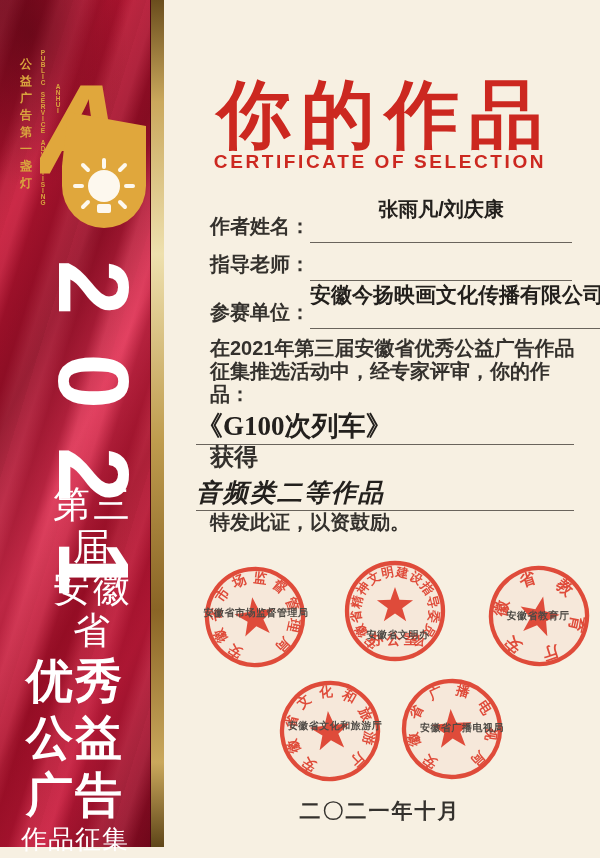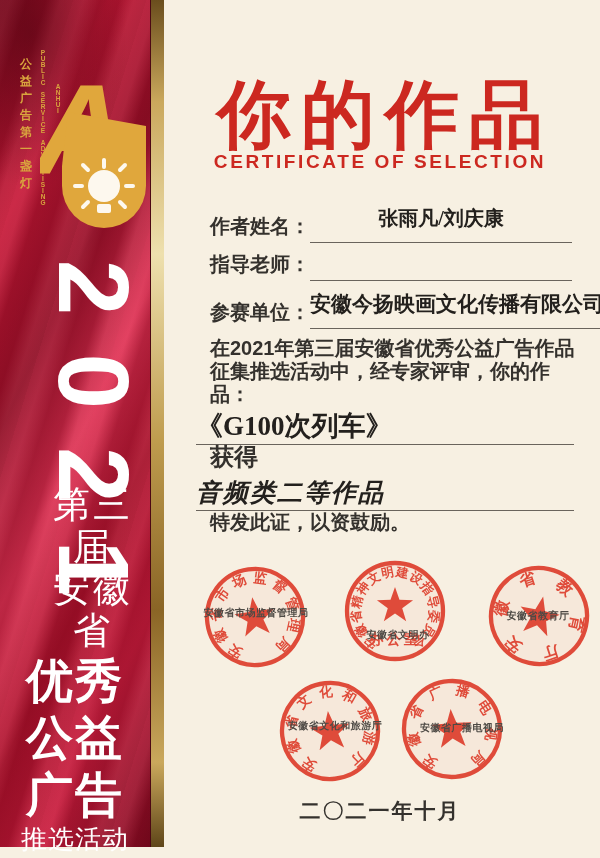--- a/index.html
+++ b/index.html
@@ -42,22 +42,22 @@
     color:var(--red);font-size:74px;font-weight:700;letter-spacing:10px;text-indent:10px;}
   .cert-sub{position:absolute;left:166px;top:151px;width:428px;text-align:center;
     color:var(--red);font-size:19px;font-weight:700;letter-spacing:2.6px;}
 
   .field-row{position:absolute;left:210px;width:362px;display:flex;align-items:flex-end;}
   .row-author{top:209px;height:34px;}
   .row-teacher{top:247px;height:34px;}
   .row-unit{top:294px;height:35px;}
   .f-label{flex:none;font-size:20px;font-weight:700;color:var(--ink);padding-bottom:3px;}
   .f-line{flex:1;border-bottom:1.6px solid var(--line);text-align:center;
-    font-family:Liberation Serif, serif;font-weight:700;color:var(--value-ink);
-    font-size:20px;padding-bottom:10px;white-space:nowrap;}
+    font-family:Liberation Sans, sans-serif;font-weight:700;color:var(--value-ink);
+    font-size:20px;padding-bottom:19px;white-space:nowrap;}
   .row-unit .f-line{font-size:21px;}
 
   .body-par{position:absolute;left:210px;top:337px;width:368px;
     font-size:20px;font-weight:700;line-height:23px;color:var(--ink);}
   .rule-row{position:absolute;left:196px;width:378px;border-bottom:1.6px solid var(--line);
     text-align:left;font-family:"Liberation Serif",serif;font-weight:700;color:var(--value-ink);margin-top:16px;}
   .work-row{top:392px;height:36px;font-size:27px;}
   .award-row{top:460px;height:34px;font-size:25px;letter-spacing:2px;font-style:italic;}
   .huode{position:absolute;left:210px;top:441px;font-size:24px;font-weight:700;color:var(--ink);}
   .closing{position:absolute;left:210px;top:509px;font-size:20px;font-weight:700;color:var(--ink);}
@@ -145,20 +145,21 @@
     </svg>
 
     <div class="year">2021</div>
 
     <div class="event-title">
       <div class="event-line normal">第三届</div>
       <div class="event-line normal">安徽省</div>
       <div class="event-line big">优秀</div>
       <div class="event-line big">公益</div>
       <div class="event-line big">广告</div>
+      <div class="event-line small">作品征集</div>
       <div class="event-line small">推选活动</div>
     </div>
   </aside>
   <div class="gold-strip"></div>
 
   <h1 class="cert-title" style="margin:0;">你的作品</h1>
   <div class="cert-sub">CERTIFICATE OF SELECTION</div>
 
   <div class="field-row row-author">
     <span class="f-label">作者姓名：</span>

